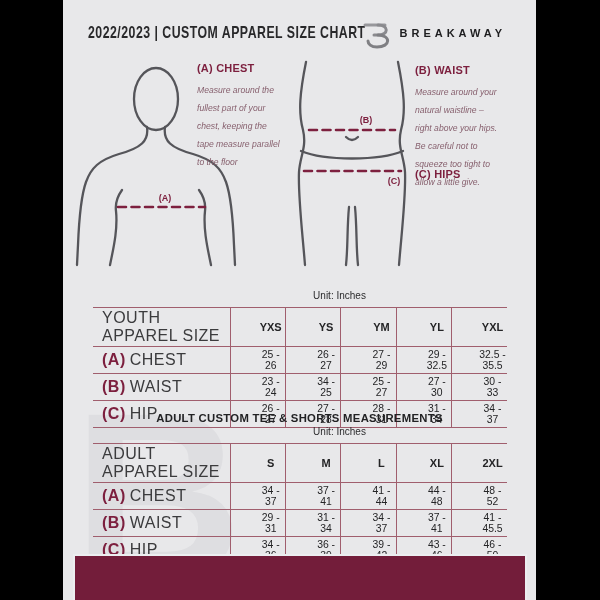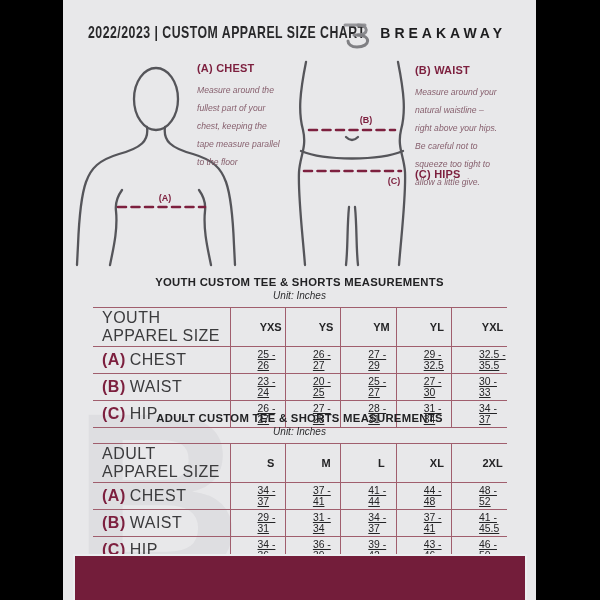--- a/index.html
+++ b/index.html
@@ -5,54 +5,54 @@
   html,body{margin:0;padding:0;background:#000;}
   .stage{position:relative;width:600px;height:600px;background:#000;overflow:hidden;
          font-family:"Liberation Sans",sans-serif;}
   .page{position:absolute;left:63px;top:0;width:473px;height:600px;background:#e8e8ea;overflow:hidden;}
 
   
   .hdr-title{position:absolute;left:25px;top:22px;font-weight:bold;font-size:15px;
              letter-spacing:0.6px;color:#28282a;transform:scale(0.82,1.12);transform-origin:left top;
              white-space:nowrap;}
   .brand{position:absolute;right:30px;top:16px;display:flex;align-items:center;gap:7px;}
-  .brand-name{font-weight:bold;font-size:14px;letter-spacing:4px;color:#1d1d1f;}
+  .brand-name{font-weight:bold;font-size:11px;letter-spacing:4px;color:#1d1d1f;}
 
   
   .watermark{position:absolute;left:10px;top:378px;font-size:235px;font-weight:bold;
              color:rgba(70,70,85,0.06);line-height:1;pointer-events:none;}
 
   
   .figures{position:absolute;left:0;top:40px;width:473px;height:230px;}
   .figures path,.figures ellipse{fill:none;stroke:#55555a;stroke-width:2.3;stroke-linecap:round;}
   .figures .dash{stroke:#7d203f;stroke-width:2.6;stroke-dasharray:8 5.5;}
   .figures text{font-family:"Liberation Sans",sans-serif;font-weight:bold;font-size:9px;fill:#7d203f;}
 
   
   .instr{position:absolute;}
   .instr h3{margin:0;font-size:11px;font-weight:bold;color:#7c1f3e;letter-spacing:0.2px;}
   .instr p{margin:7px 0 0 0;font-size:8.6px;line-height:18px;font-style:italic;
            color:#87606e;white-space:pre-line;}
 
   
   .sec-title{position:absolute;left:0;width:473px;text-align:center;font-weight:bold;
              font-size:11.3px;color:#222224;letter-spacing:0.3px;}
-  .sec-unit{position:absolute;left:0;width:473px;text-align:center;font-style:italic;
-            font-size:10px;color:#2c2c2e;}
+  .sec-unit{position:absolute;left:0;width:473px;text-align:center;
+            font-size:10px;color:#2c2c2e;padding-left:40px;}
 
   
   .size-table{position:absolute;left:30px;width:414px;border-collapse:collapse;table-layout:fixed;
               border-top:1.5px solid #a05e6d;border-bottom:1.5px solid #a05e6d;}
   .size-table td{height:24px;vertical-align:middle;}
   .size-table tr.head td{height:25px;}
   .size-table tr+tr td{border-top:1.4px solid #a05e6d;}
   .size-table td+td{border-left:1.4px solid #a05e6d;padding-left:27px;}
   .size-table td.lbl{padding-left:9px;font-size:16px;color:#3b3b3d;letter-spacing:0.5px;}
   .size-table td.sz{text-align:center;font-weight:bold;font-size:11px;color:#242426;}
-  .size-table td.val{font-size:10.4px;color:#242426;text-decoration:underline;}
+  .size-table td.val{text-align:center;font-size:10.4px;color:#242426;}
   .size-table .pfx{color:#7c1f3e;font-weight:bold;margin-right:4px;}
   .col-label{width:137px;}
 
   
   .footer-bar{position:absolute;left:10px;top:554px;width:450px;height:50px;
               background:#731d3a;border:2px solid #eceef0;}
 </style>
 </head>
 <body>
 
@@ -113,21 +113,20 @@
 natural waistline –
 right above your hips.
 Be careful not to
 squeeze too tight to
 allow a little give.</p>
     </div>
     <div class="instr" style="left:352px;top:168px;width:114px;">
       <h3>(C) HIPS</h3>
     </div>
 
-    <div class="sec-title" style="top:276px;">YOUTH CUSTOM TEE &amp; SHORTS MEASUREMENTS</div>
     <div class="sec-unit" style="top:290px;">Unit: Inches</div>
     <table class="size-table" style="top:307px;">
       <colgroup>
           <col class="col-label">
           <col>
           <col>
           <col>
           <col>
           <col>
         </colgroup>
@@ -144,21 +143,21 @@
         <td class="lbl"><span class="pfx">(A)</span><span>CHEST</span></td>
         <td class="val">25 - 26</td>
         <td class="val">26 - 27</td>
         <td class="val">27 - 29</td>
         <td class="val">29 - 32.5</td>
         <td class="val">32.5 - 35.5</td>
       </tr>
       <tr>
         <td class="lbl"><span class="pfx">(B)</span><span>WAIST</span></td>
         <td class="val">23 - 24</td>
-        <td class="val">20 - 25</td>
+        <td class="val">34 - 25</td>
         <td class="val">25 - 27</td>
         <td class="val">27 - 30</td>
         <td class="val">30 - 33</td>
       </tr>
       <tr>
         <td class="lbl"><span class="pfx">(C)</span><span>HIP</span></td>
         <td class="val">26 - 27</td>
         <td class="val">27 - 28</td>
         <td class="val">28 - 31</td>
         <td class="val">31 - 34</td>

